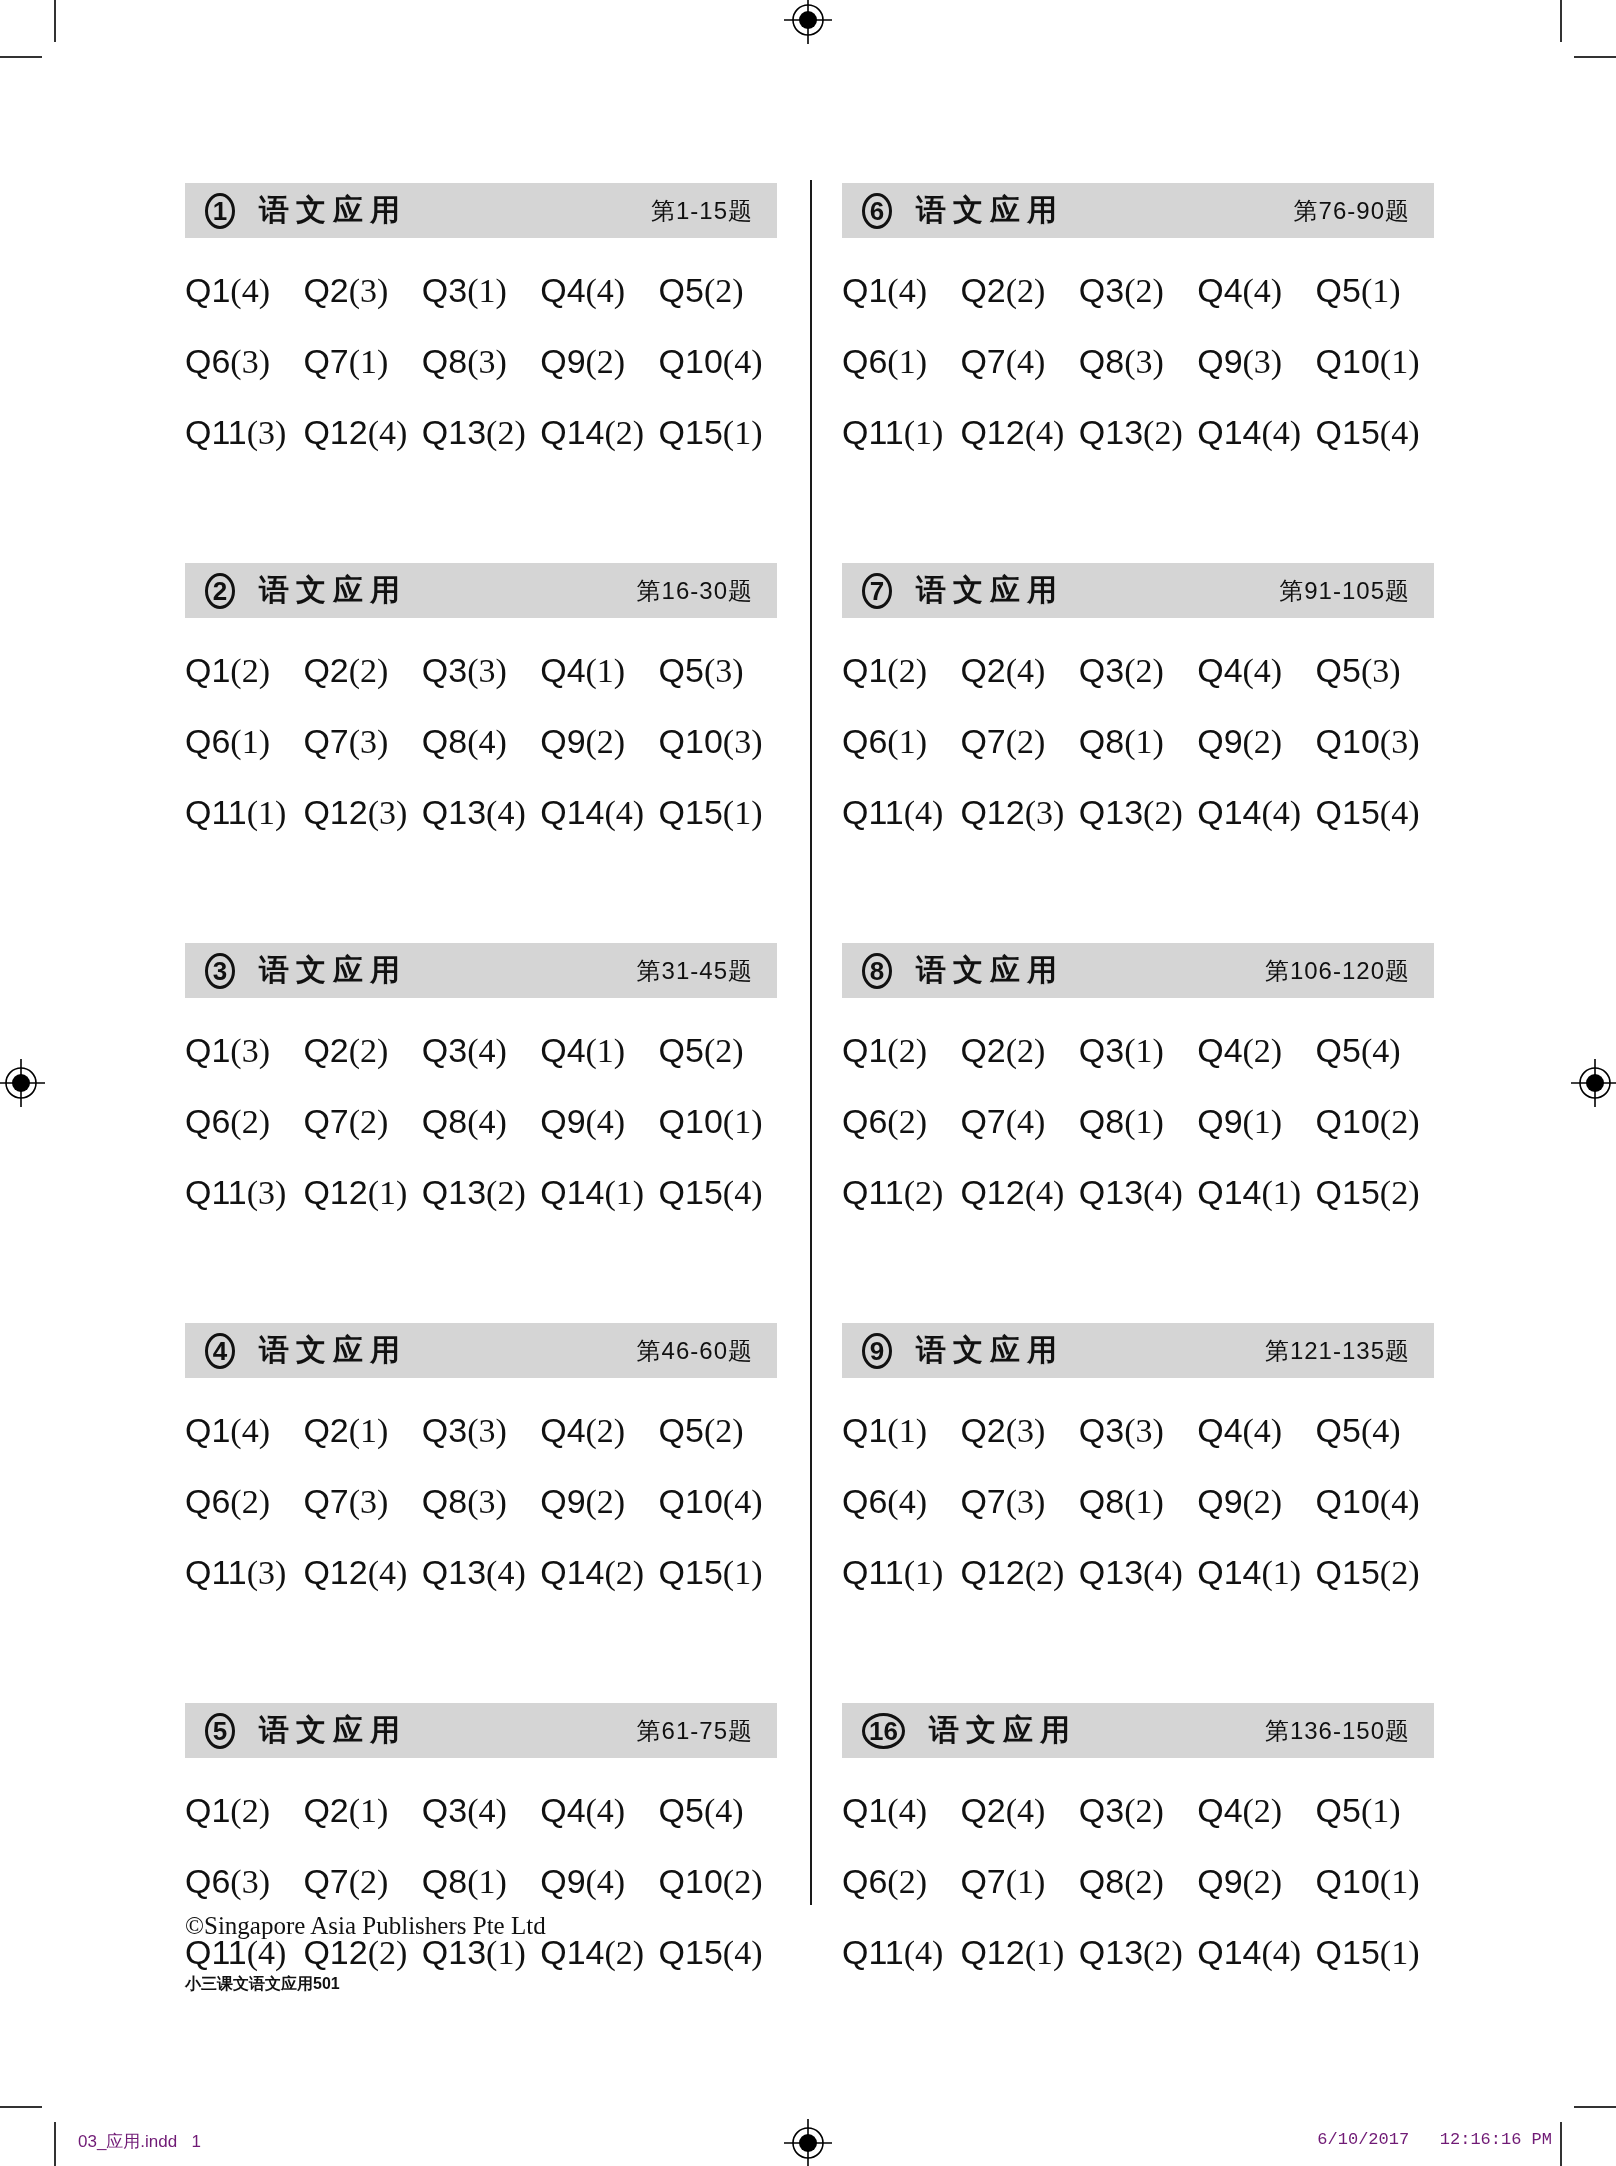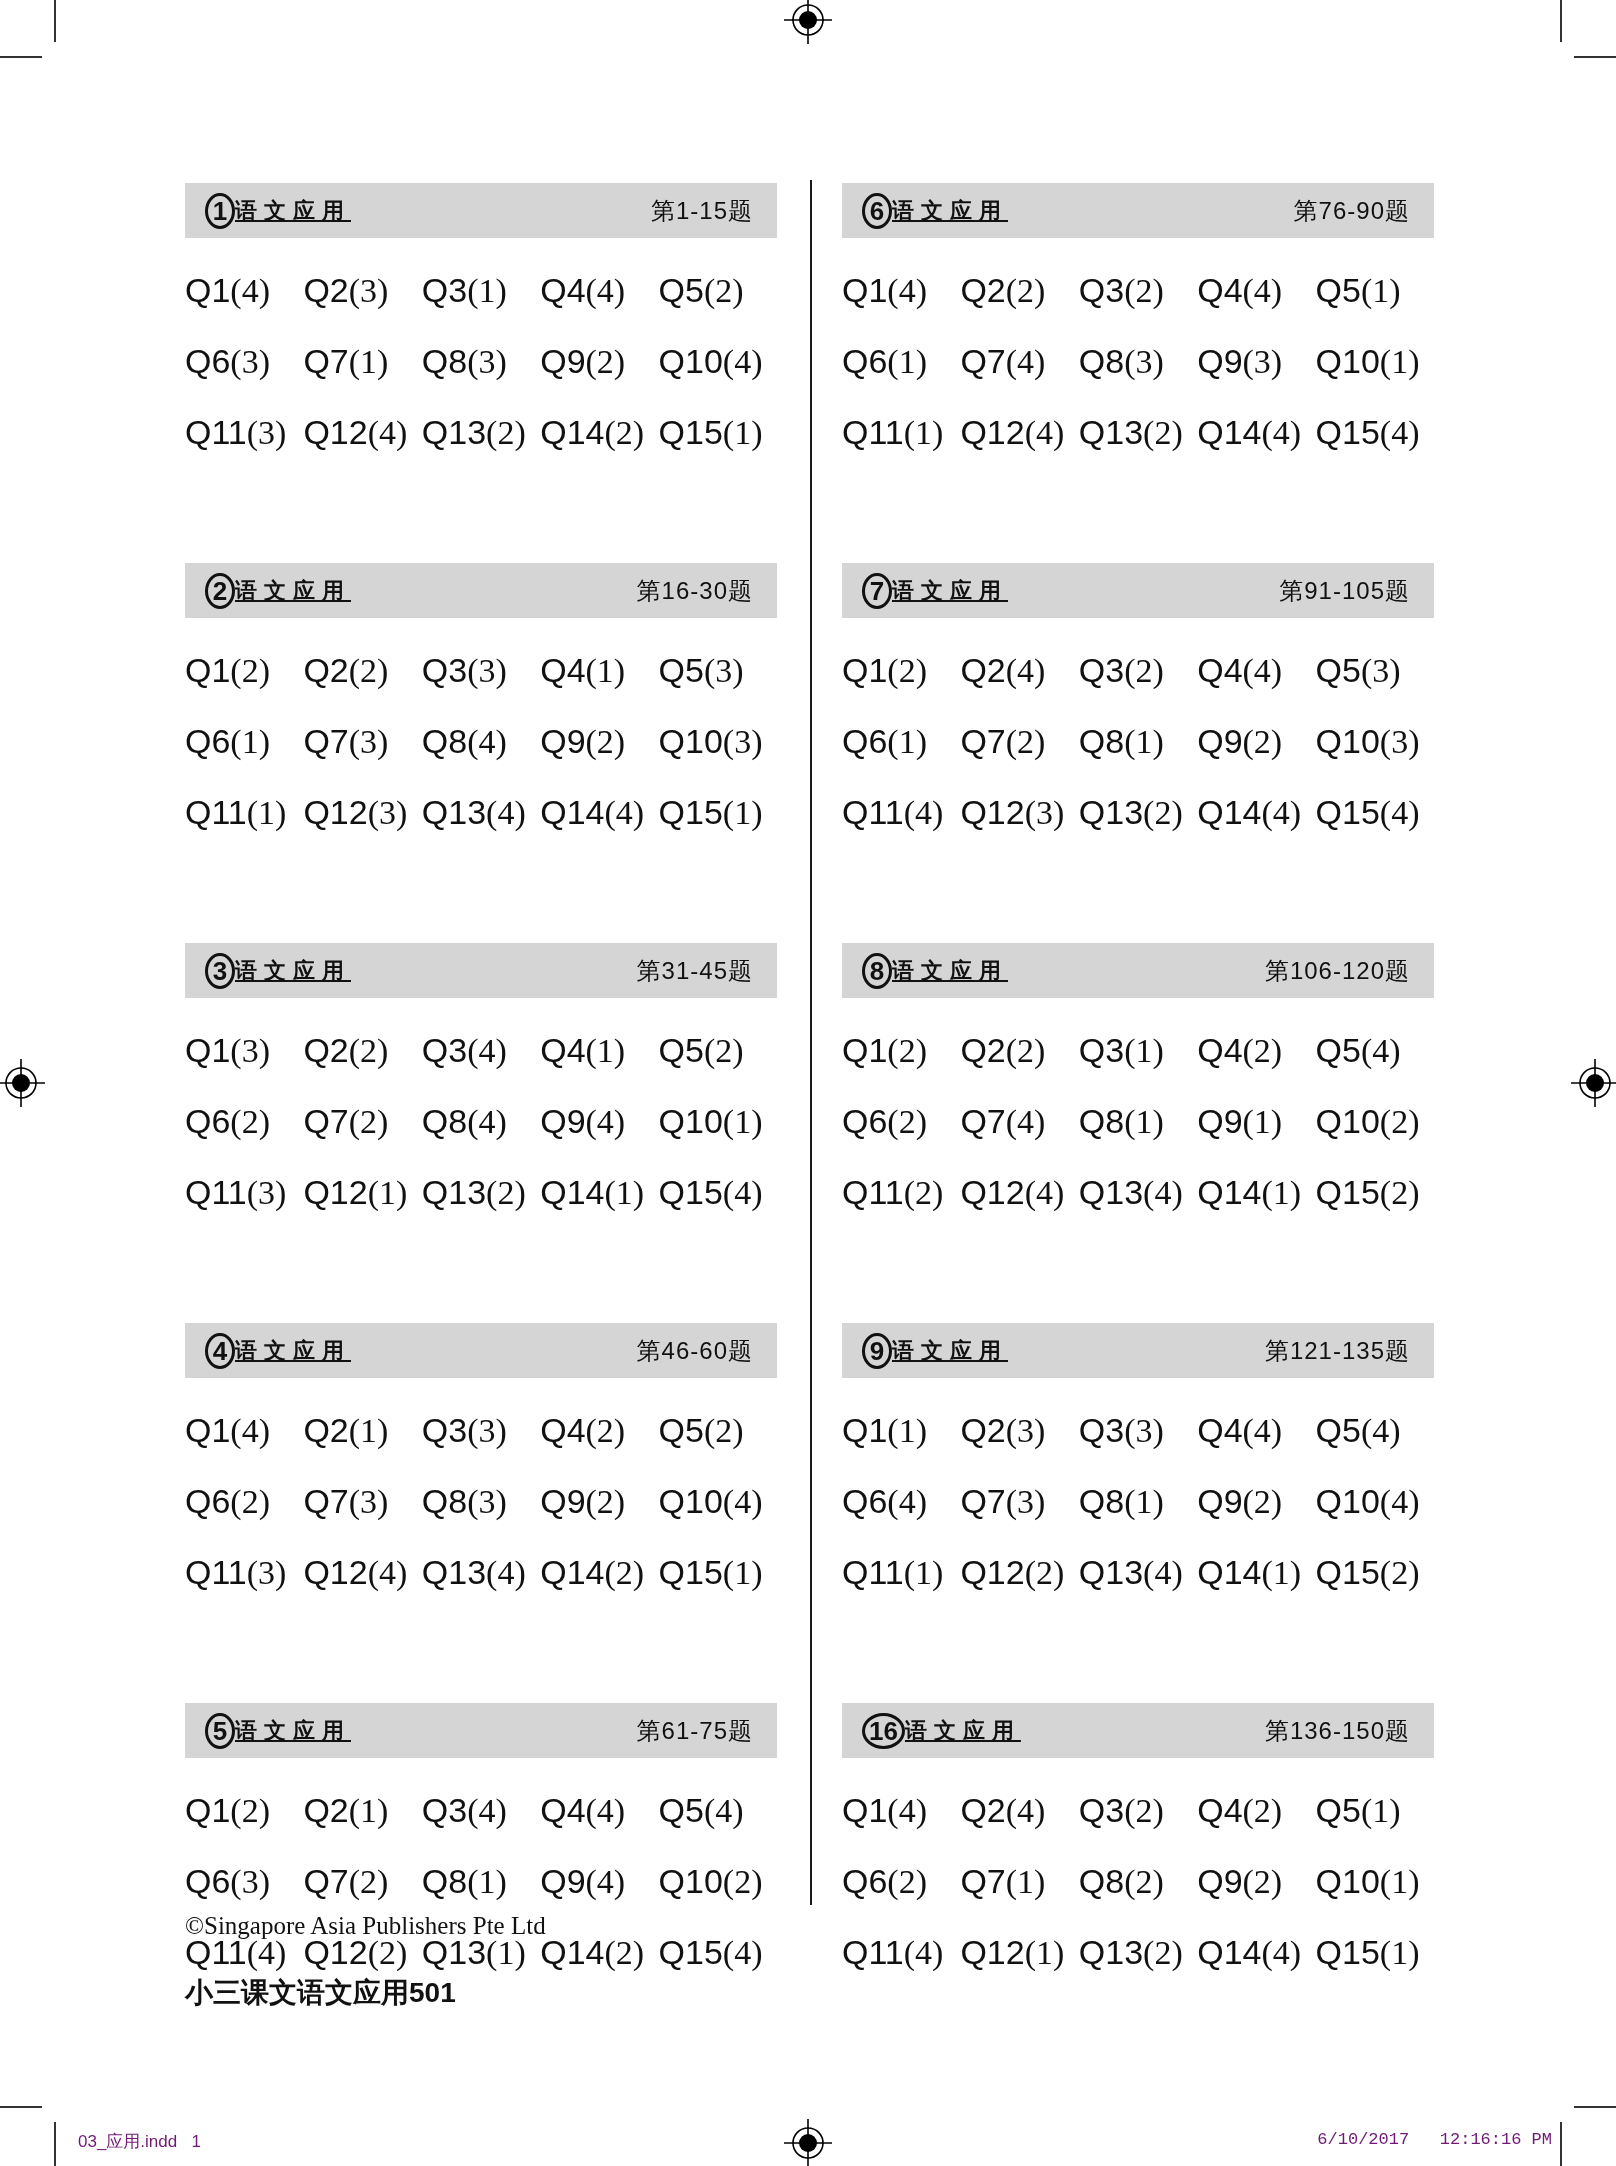--- a/index.html
+++ b/index.html
@@ -14,33 +14,33 @@
   .section{margin-bottom:112px;}
   .bar{
     height:55px;background:var(--bar,#d5d5d5);
     display:flex;align-items:center;padding:0 24px 0 20px;box-sizing:border-box;
   }
   .badge{
     min-width:30px;height:36px;padding:0 4px;border:3px solid #111;border-radius:50%;
     display:flex;align-items:center;justify-content:center;
     font-size:26px;font-weight:700;line-height:1;box-sizing:border-box;
   }
-  .title{font-size:22px;font-weight:900;letter-spacing:7px;margin-left:0;white-space:nowrap;text-decoration:underline;}
+  .title{font-size:30px;font-weight:900;letter-spacing:7px;margin-left:24px;white-space:nowrap;}
   .range{margin-left:auto;font-size:24px;font-weight:400;letter-spacing:1px;white-space:nowrap;}
   .answers{
     display:grid;grid-template-columns:repeat(5,1fr);
     margin-top:34px;row-gap:34px;font-size:34px;line-height:36px;
   }
   .cell{white-space:nowrap;}
   .cell .q{font-family:"Liberation Sans",sans-serif;}
   .cell .a{font-family:"Liberation Serif",serif;}
   
   #divider{position:absolute;left:810px;top:180px;width:2px;height:1725px;background:#1a1a1a;}
   
-  #series-title{position:absolute;left:185px;top:1974px;font-size:28px;font-weight:700;}
+  #series-title{position:absolute;left:185px;top:1974px;font-size:16px;font-weight:700;}
   #copyright{position:absolute;left:185px;top:1912px;font-size:25px;font-family:"Liberation Serif",serif;}
   #page-mark{position:absolute;left:0;right:0;top:1953px;text-align:center;font-size:36px;font-weight:700;letter-spacing:4px;}
   
   .slug{position:absolute;top:2130px;font-size:17px;color:#701a75;white-space:pre;}
   #slug-left{left:78px;}
   #slug-right{right:64px;text-align:right;font-family:Liberation Mono, monospace;}
   
   .reg{position:absolute;}
   .reg line{stroke:#000;stroke-width:1.6;}
   .reg circle.o{fill:none;stroke:#000;stroke-width:1.6;}

